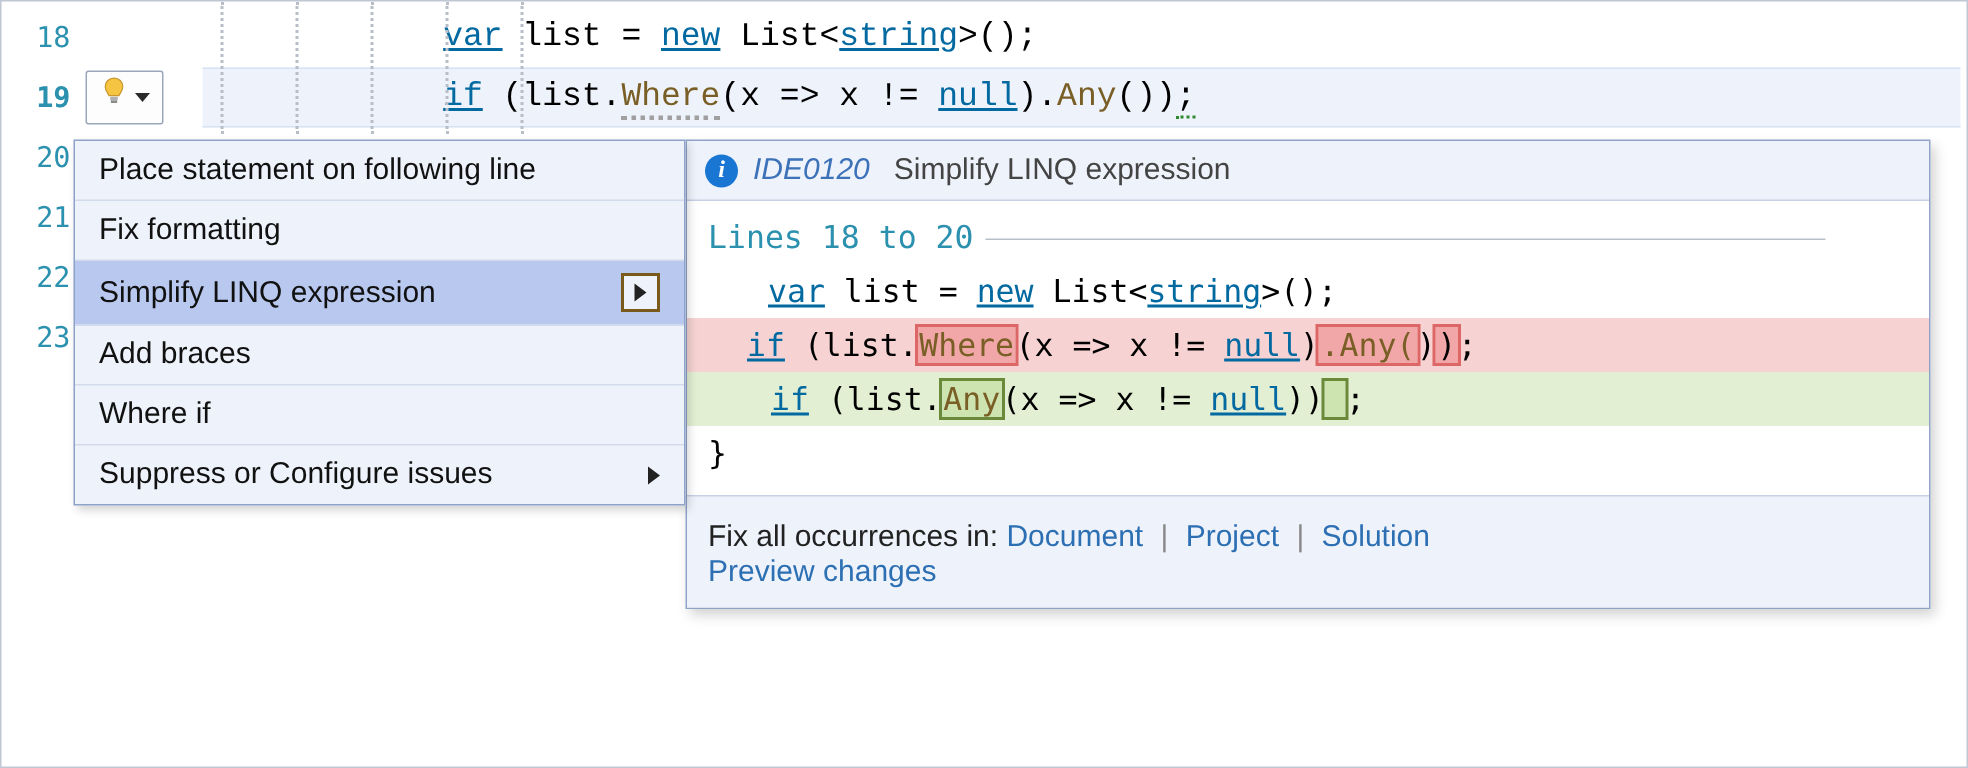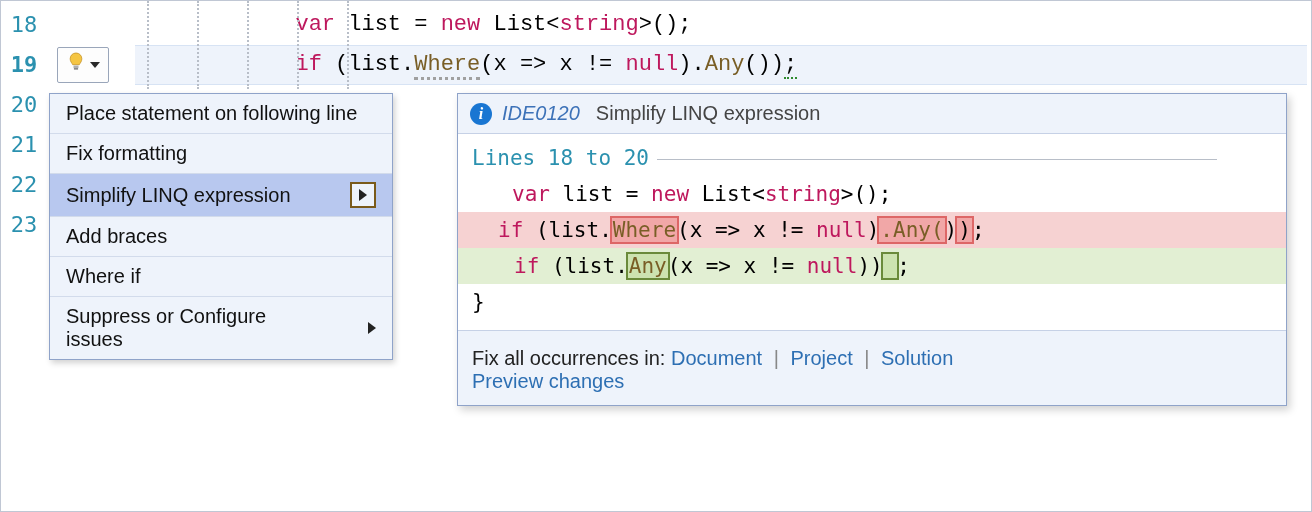--- a/index.html
+++ b/index.html
@@ -16,24 +16,24 @@
   .mono { font-family: Consolas, "Courier New", monospace; font-size: 22px; }
 
   
   .editor {
     position: absolute;
     left: 0; top: 0; right: 0;
     display: flex;
   }
   .gutter {
     width: 56px;
-    text-align: center;
+    text-align: right;
     color: #2b91af;
     font-family: Consolas, monospace;
-    font-size: 22px;
+    font-size: 19px;
     padding-top: 4px;
     user-select: none;
   }
   .gutter div { height: 40px; line-height: 40px; padding-right: 10px; }
   .gutter .cur { font-weight: 700; }
 
   .code-area {
     flex: 1;
     padding-top: 4px;
     position: relative;
@@ -59,21 +59,21 @@
     position: absolute;
     left: 78px; right: 4px;
     top: 44px; height: 40px;
     background: #eef3fb;
     border-top: 1px solid #d7e3f4;
     border-bottom: 1px solid #d7e3f4;
     z-index: -1;
   }
 
   
-  .kw { color: #be185d; }
+  .kw { color: #0369a1; text-decoration: underline; }
   .type { color: #000000; }
   .method { color: #795e26; }
 
   .squiggle {
     border-bottom: 2px dotted #2e8b2e;
   }
   .dots-under { border-bottom: 3px dotted #a0a0a0; }
 
   
   .bulb-btn {
@@ -97,21 +97,21 @@
     border-left: 5px solid transparent;
     border-right: 5px solid transparent;
     border-top: 6px solid #2a2a2a;
   }
 
   
   .qa-menu {
     position: absolute;
     left: 48px;
     top: 92px;
-    width: 344px;
+    width: 408px;
     background: #eef3fb;
     border: 1px solid #8fa3c9;
     box-shadow: 2px 3px 6px rgba(0,0,0,0.18);
     z-index: 10;
   }
   .qa-item {
     padding: 8px 16px 8px 16px;
     font-size: 20px;
     color: #111;
     display: flex;

